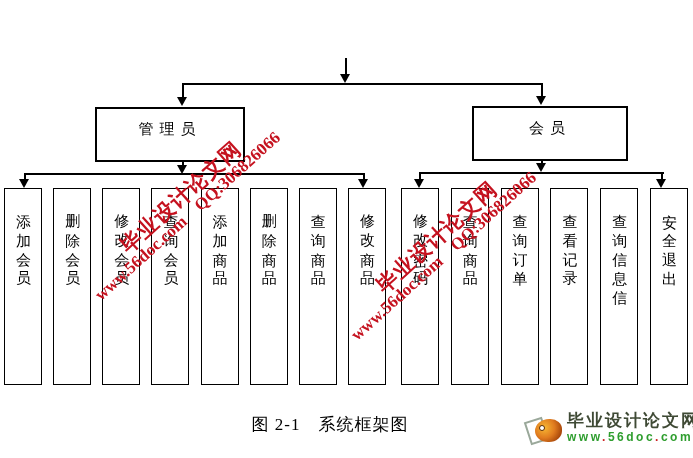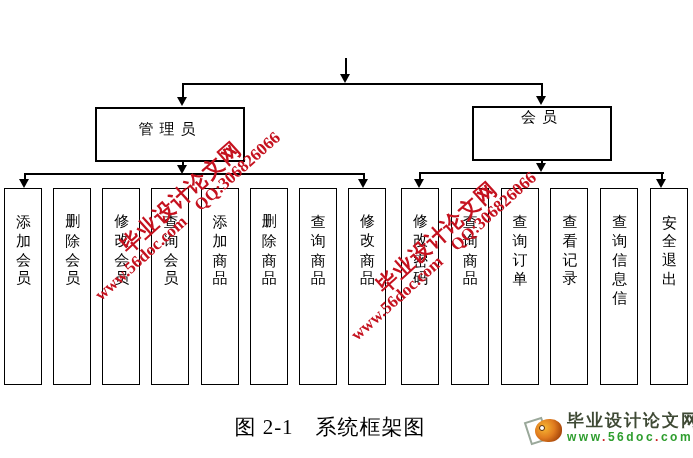--- a/index.html
+++ b/index.html
@@ -8,21 +8,21 @@
     overflow:hidden; font-family:"Liberation Serif","DejaVu Serif",serif; color:#000;
   }
 
   
   .nbox {
     position:absolute; background:#fff; border:2px solid #000; box-sizing:border-box;
     display:flex; justify-content:center; font-size:15px;
   }
   .topbox   { left:255px; top:14px;  width:210px; height:44px; align-items:center; letter-spacing:1.5px; }
   .adminbox { left:95px; top:107px; width:150px; height:55px; padding-top:11px; letter-spacing:6px; }
-  .memberbox{ left:472px; top:106px; width:140px; height:55px; letter-spacing:6px; }
+  .memberbox{ left:472px; top:106px; width:156px; height:55px; padding-top:11px; letter-spacing:6px; }
 
   
   .hline,.vline { position:absolute; background:#000; }
   .hline { height:2px; } .vline { width:2px; }
   .arrow {
     position:absolute; width:0; height:0;
     border-left:5px solid transparent; border-right:5px solid transparent;
     border-top:9px solid #000;
   }
 
@@ -34,21 +34,21 @@
     width:38px; height:197px; border:1.5px solid #000; box-sizing:border-box;
     background:#fff; display:flex; justify-content:center; overflow:hidden;
   }
   .vbox span {
     writing-mode:vertical-lr; text-orientation:upright;
     font-size:15px; letter-spacing:19px; padding-top:13px;
   }
 
   
   .caption { position:absolute; left:0; top:413px; width:660px; text-align:center;
-             font-size:21px; letter-spacing:1px; }
+             font-size:17px; letter-spacing:1px; }
 
   
   .watermark {
     position:absolute; width:300px; transform:rotate(-42deg); transform-origin:center;
     color:#c5121f; font-weight:bold; line-height:1.05; pointer-events:none;
   }
   .wm1 { left:52px;  top:170px; }
   .wm2 { left:308px; top:210px; }
   .wm-site  { font-family:"Liberation Sans","DejaVu Sans",sans-serif; font-size:21px;
               letter-spacing:1px; margin-left:52px; white-space:nowrap; }

